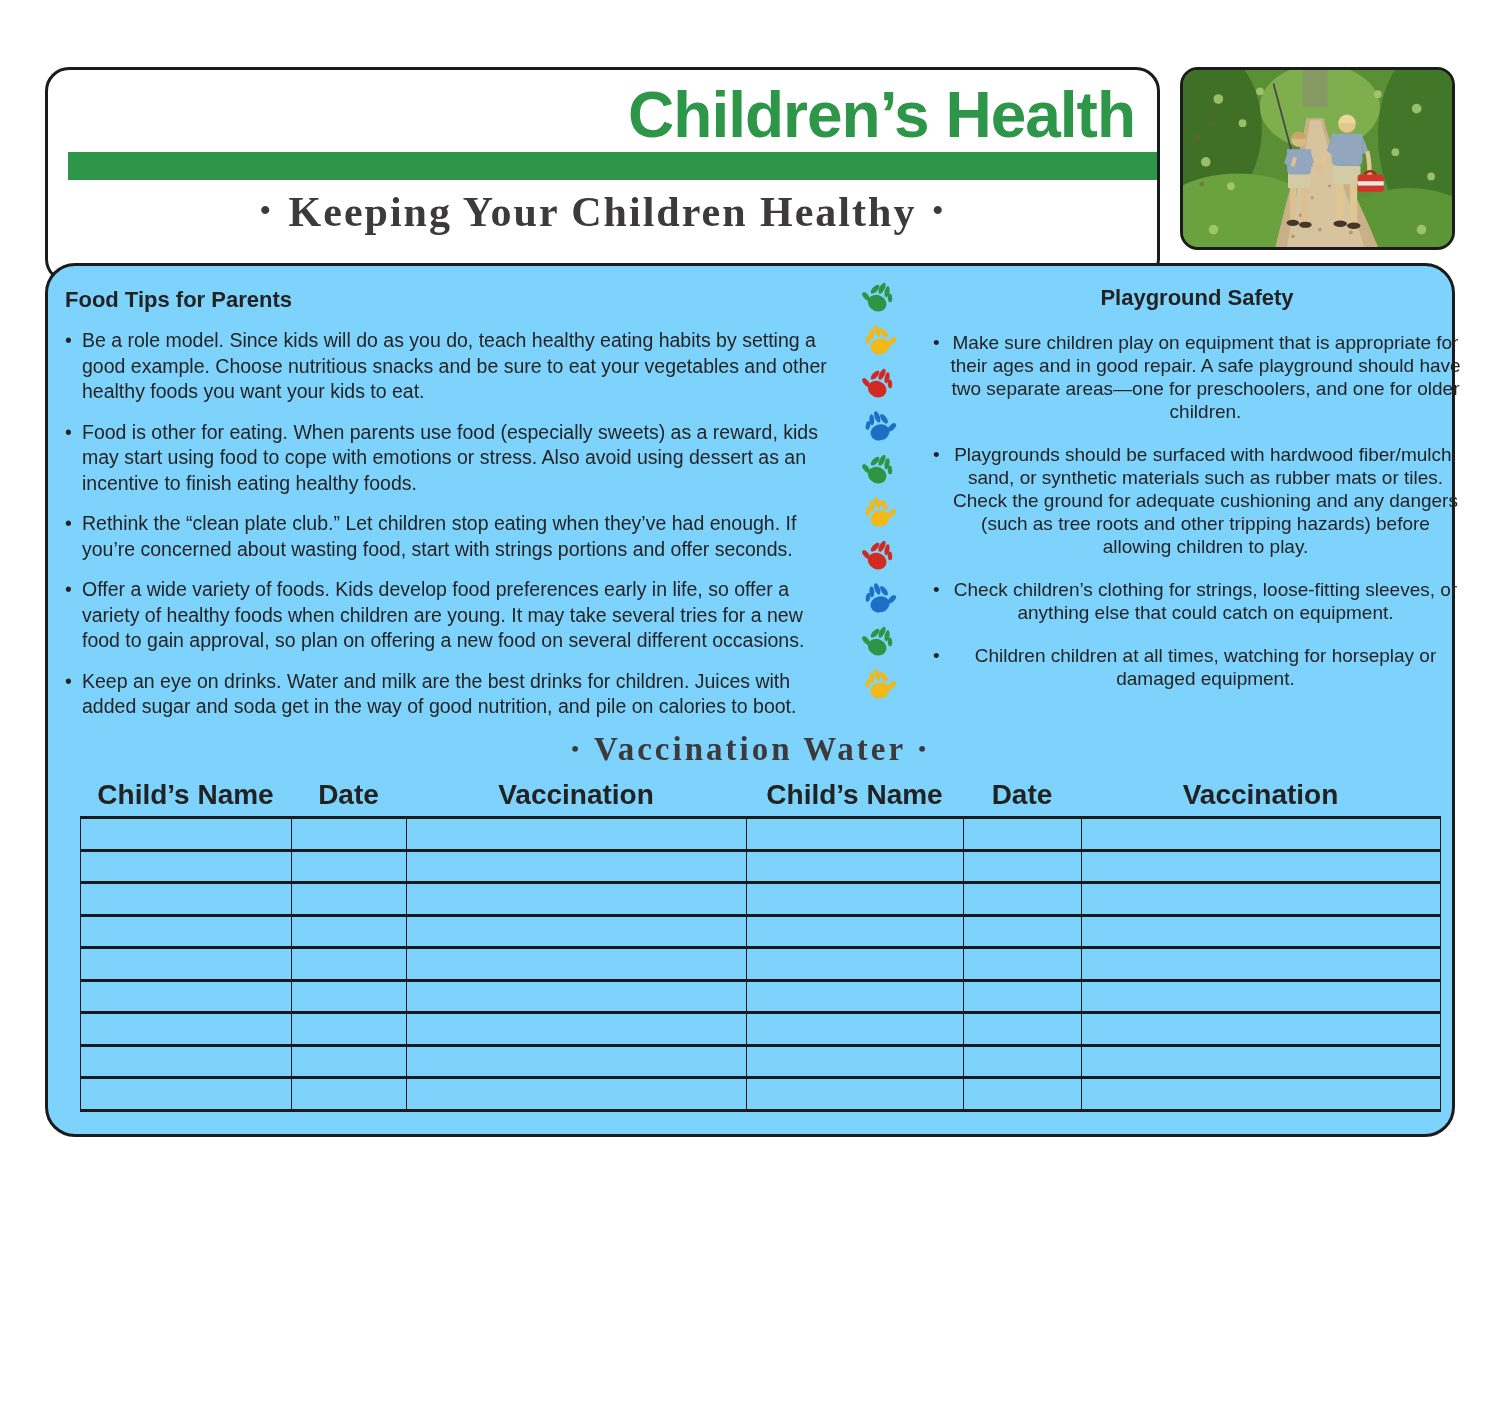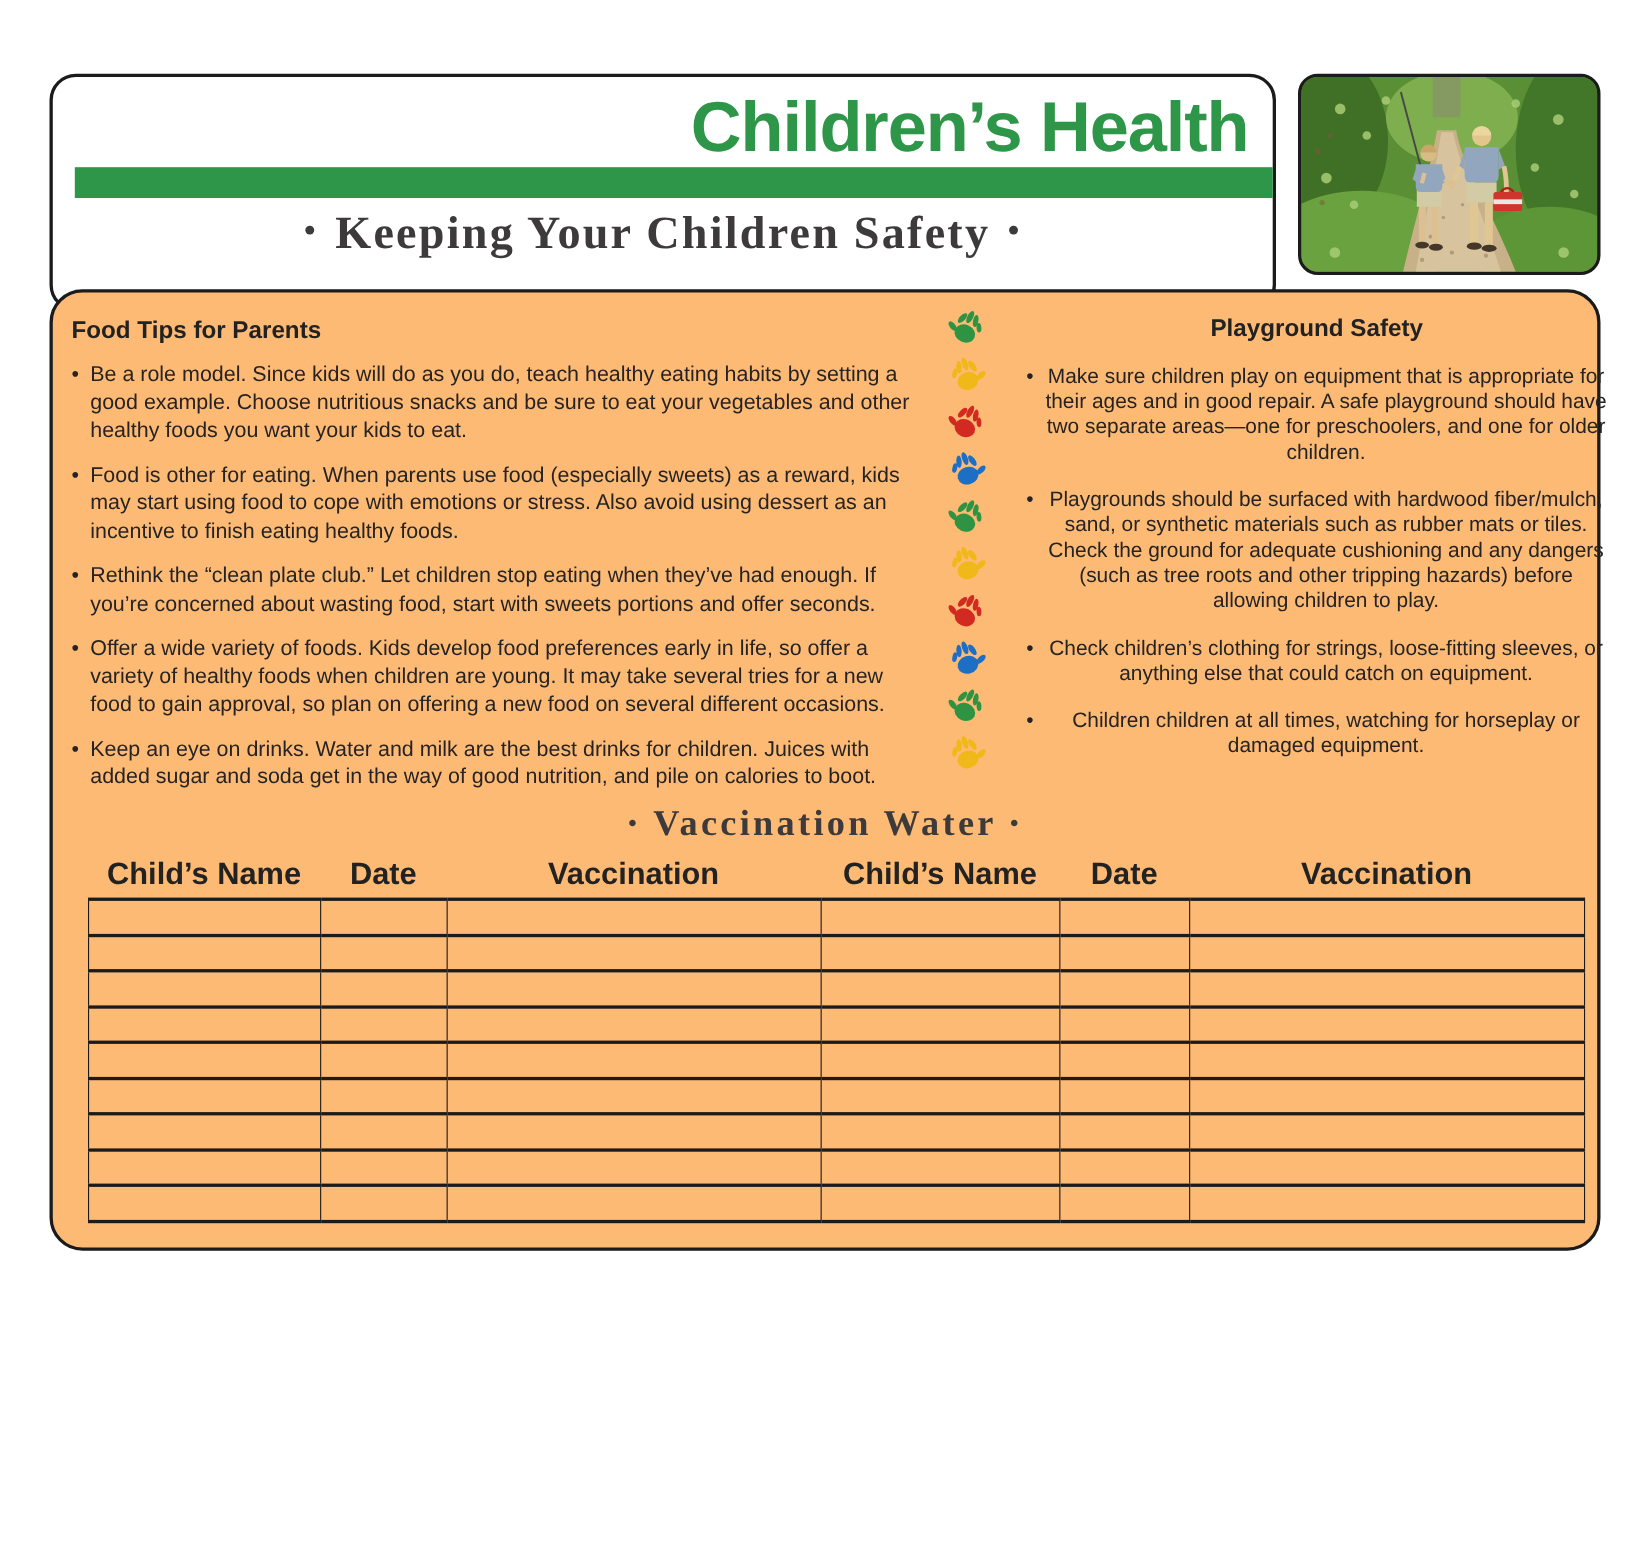--- a/index.html
+++ b/index.html
@@ -16,21 +16,21 @@
             font-family:"Liberation Serif", serif;font-weight:bold;font-size:42px;
             letter-spacing:2px;color:#3d3a3b;white-space:nowrap;}
   .subtitle .sb{font-size:30px;vertical-align:6px;padding:0 16px;}
 
   .photo-box{position:absolute;left:1180px;top:67px;width:275px;height:183px;
              border:3px solid #1b1b1b;border-radius:18px;overflow:hidden;box-sizing:border-box;background:#5b8f35;}
   .photo-box svg{display:block;width:100%;height:100%;}
 
   
   .main-box{position:absolute;left:45px;top:263px;width:1410px;height:874px;
-            border:3px solid #1b1b1b;border-radius:30px;background:#fdba74;box-sizing:border-box;}
+            border:3px solid #1b1b1b;border-radius:30px;background:#7dd3fc;box-sizing:border-box;}
   .inner{position:absolute;left:3px;top:3px;right:3px;bottom:3px;}
 
   .col-head{font-size:22px;font-weight:bold;color:#222;margin:0 0 6px 0;}
   ul.tips{list-style:none;margin:0;padding:0;}
   ul.tips li{position:relative;padding-left:17px;}
   ul.tips .blt{position:absolute;left:0;top:0;}
   .lead{font-weight:normal;}
 
   .left-col{position:absolute;left:14px;top:18px;width:770px;}
   .left-col li{font-size:19.5px;line-height:25.5px;margin-top:15px;}
@@ -74,21 +74,21 @@
       <ellipse cx="20" cy="62" rx="13" ry="6.5" transform="rotate(28 20 62)" fill="currentColor"></ellipse>
     </symbol>
   </defs>
 </svg>
 
 <div class="page">
 
   <div class="header-box">
     <div class="brand-title">Children’s Health</div>
     <div class="green-bar"></div>
-    <div class="subtitle"><span class="sb">•</span><span>Keeping Your Children Safety</span><span class="sb">•</span></div>
+    <div class="subtitle"><span class="sb">•</span><span>Keeping Your Children Healthy</span><span class="sb">•</span></div>
   </div>
 
   <div class="photo-box">
     <svg viewBox="0 0 275 183" aria-hidden="true">
       <rect width="275" height="183" fill="#5b8f35"></rect>
       <ellipse cx="18" cy="60" rx="62" ry="85" fill="#3f7026"></ellipse>
       <ellipse cx="258" cy="68" rx="58" ry="95" fill="#42772a"></ellipse>
       <ellipse cx="55" cy="155" rx="85" ry="48" fill="#69a23e"></ellipse>
       <ellipse cx="232" cy="162" rx="72" ry="40" fill="#5d9636"></ellipse>
       <ellipse cx="140" cy="38" rx="62" ry="44" fill="#7fae4e"></ellipse>
@@ -165,21 +165,21 @@
   </div>
 
   <div class="main-box">
     <div class="inner">
 
       <div class="left-col">
         <h2 class="col-head">Food Tips for Parents</h2>
         <ul class="tips">
           <li><span class="blt">•</span><span class="lead">Be a role model</span><span>. Since kids will do as you do, teach healthy eating habits by setting a good example. Choose nutritious snacks and be sure to eat your vegetables and other healthy foods you want your kids to eat.</span></li>
           <li><span class="blt">•</span><span class="lead">Food is other for eating</span><span>. When parents use food (especially sweets) as a reward, kids may start using food to cope with emotions or stress. Also avoid using dessert as an incentive to finish eating healthy foods.</span></li>
-          <li><span class="blt">•</span><span class="lead">Rethink the “clean plate club.”</span><span> Let children stop eating when they’ve had enough. If you’re concerned about wasting food, start with sweets portions and offer seconds.</span></li>
+          <li><span class="blt">•</span><span class="lead">Rethink the “clean plate club.”</span><span> Let children stop eating when they’ve had enough. If you’re concerned about wasting food, start with strings portions and offer seconds.</span></li>
           <li><span class="blt">•</span><span class="lead">Offer a wide variety of foods</span><span>. Kids develop food preferences early in life, so offer a variety of healthy foods when children are young. It may take several tries for a new food to gain approval, so plan on offering a new food on several different occasions.</span></li>
           <li><span class="blt">•</span><span class="lead">Keep an eye on drinks</span><span>. Water and milk are the best drinks for children. Juices with added sugar and soda get in the way of good nutrition, and pile on calories to boot.</span></li>
         </ul>
       </div>
 
       <div class="hands-col">
           <svg class="hand hand-a" viewBox="0 0 100 100" aria-hidden="true" style="color: rgb(46, 148, 67);">
     <use href="#handprint-shape"></use>
   </svg>
           <svg class="hand hand-b" viewBox="0 0 100 100" aria-hidden="true" style="color: rgb(240, 184, 24);">

